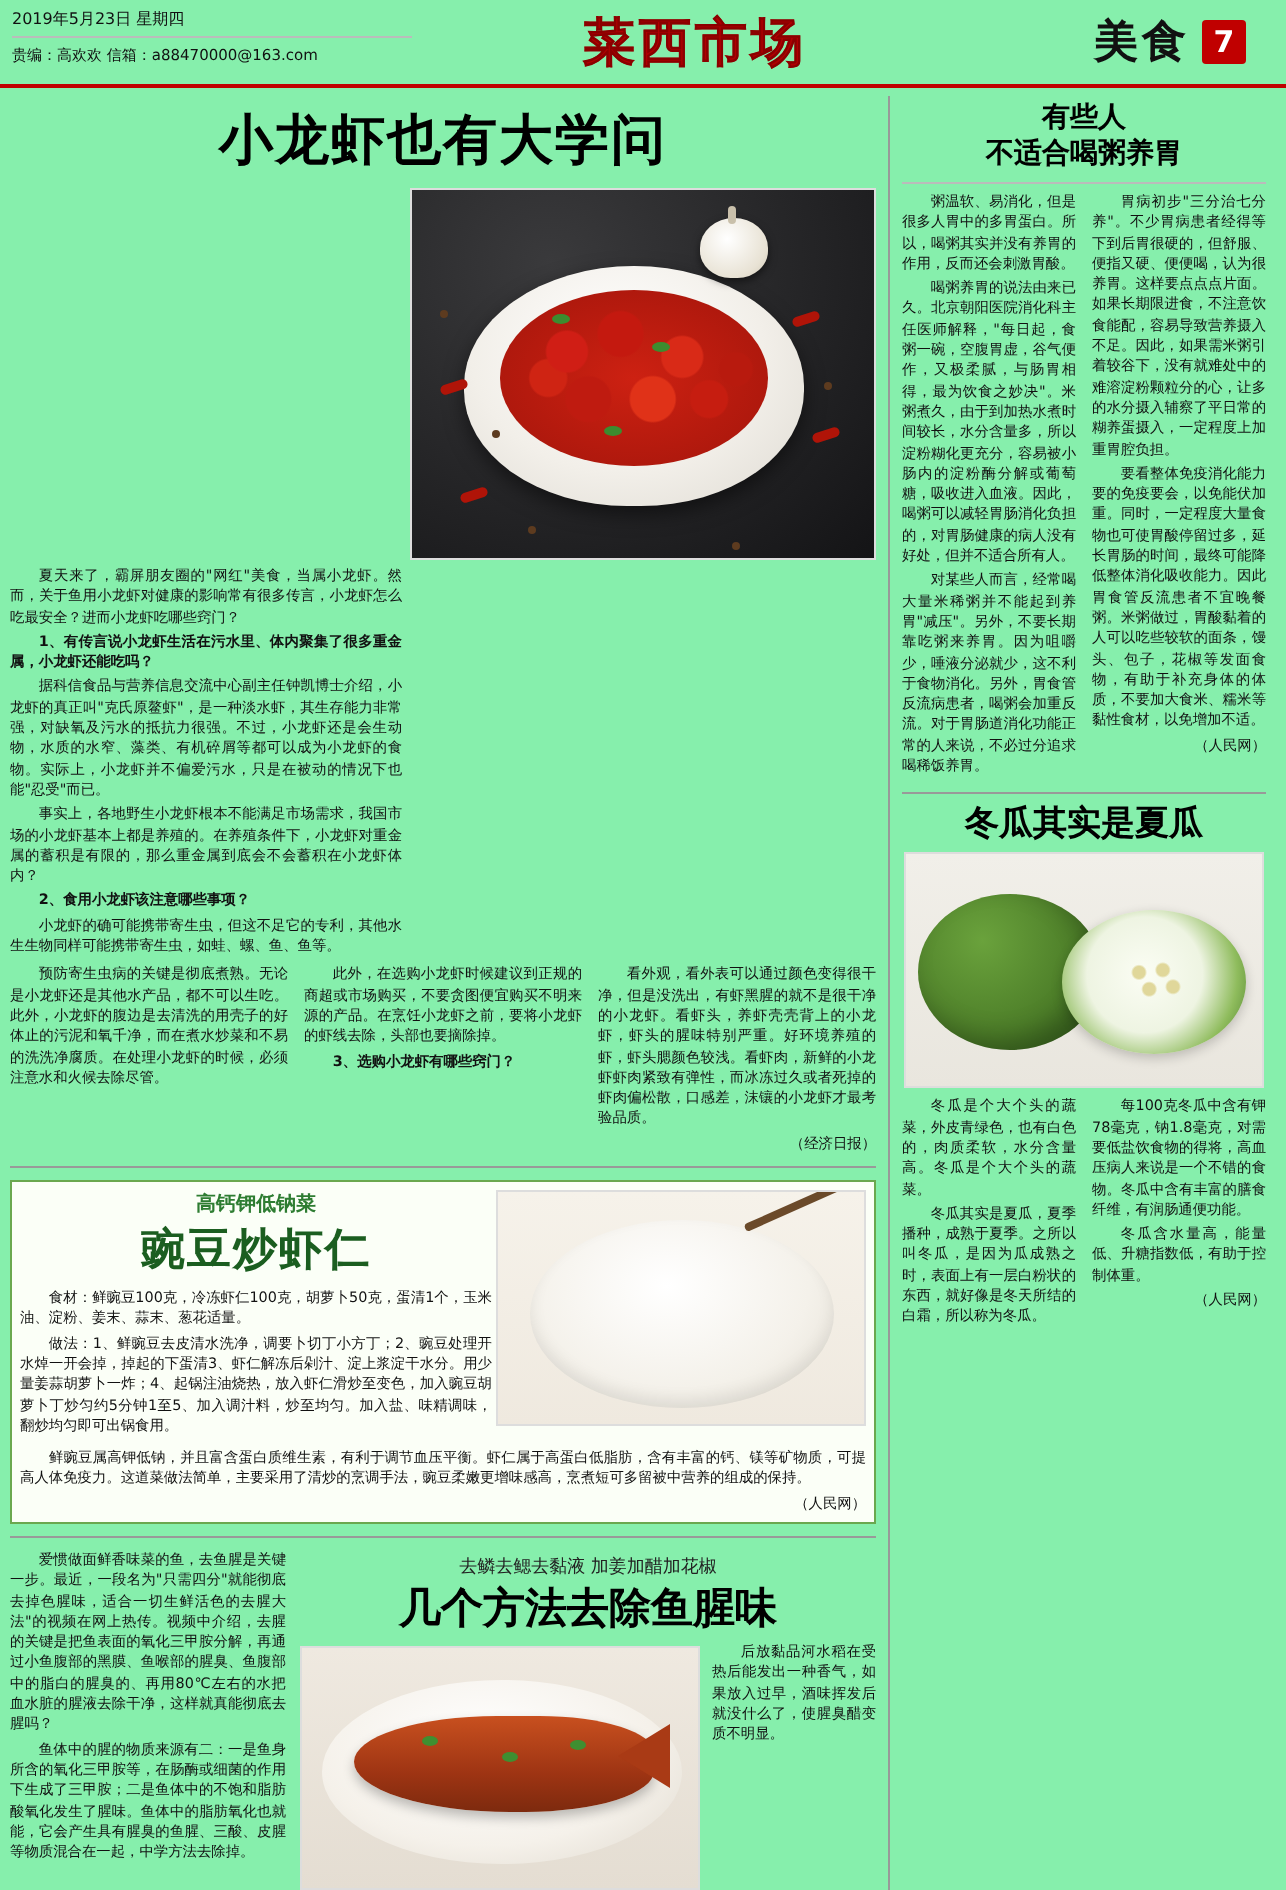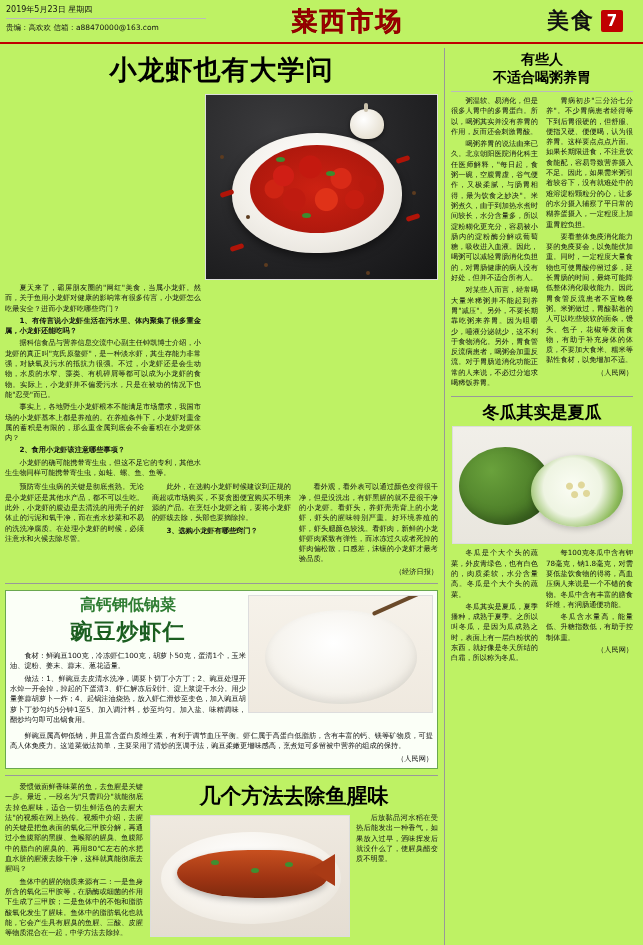--- a/index.html
+++ b/index.html
@@ -13,21 +13,21 @@
     font-family: "DejaVu Sans", "Liberation Sans", sans-serif;
     color: #000;
     overflow: hidden;
   }
   .page {
     position: relative;
     width: 643px;
     height: 945px;
     box-sizing: border-box;
     padding: 0;
-    background: #bef264;
+    background: #86efac;
   }
 
   
   .masthead {
     position: relative;
     height: 42px;
     border-bottom: 2px solid #c00000;
     display: flex;
     align-items: stretch;
   }
@@ -346,21 +346,21 @@
   
   .recipe-box {
     border: 1px solid #6aa84f;
     padding: 4px;
     margin: 6px 0 6px 0;
     background: #fbfff7;
     box-sizing: border-box;
   }
   .recipe-kicker {
     color: #2e7d32;
-    font-size: 16px;
+    font-size: 10px;
     font-weight: bold;
     text-align: center;
     font-family: "DejaVu Serif","Liberation Serif",serif;
   }
   .recipe-title {
     color: #1b5e20;
     font-size: 22px;
     font-weight: bold;
     text-align: center;
     font-family: "DejaVu Serif","Liberation Serif",serif;
@@ -476,20 +476,21 @@
 
       <div class="rule-h"></div>
 
       <div class="clearfix">
         <div class="txt" style="float:left; width:138px;">
           <p>爱惯做面鲜香味菜的鱼，去鱼腥是关键一步。最近，一段名为"只需四分"就能彻底去掉色腥味，适合一切生鲜活色的去腥大法"的视频在网上热传。视频中介绍，去腥的关键是把鱼表面的氧化三甲胺分解，再通过小鱼腹部的黑膜、鱼喉部的腥臭、鱼腹部中的脂白的腥臭的、再用80℃左右的水把血水脏的腥液去除干净，这样就真能彻底去腥吗？</p>
           <p>鱼体中的腥的物质来源有二：一是鱼身所含的氧化三甲胺等，在肠酶或细菌的作用下生成了三甲胺；二是鱼体中的不饱和脂肪酸氧化发生了腥味。鱼体中的脂肪氧化也就能，它会产生具有腥臭的鱼腥、三酸、皮腥等物质混合在一起，中学方法去除掉。</p>
 
         </div>
         <div style="float:right; width:288px;">
+          <div class="kicker">去鳞去鳃去黏液 加姜加醋加花椒</div>
           <div class="headline-side" style="font-size:21px; line-height:24px;">几个方法去除鱼腥味</div>
           <div class="clearfix">
             <div class="photo photo-fish" style="float:left; margin:2px 6px 3px 0;">
               <div class="fish-plate"></div>
               <div class="fish-body"></div>
               <div class="fish-tail"></div>
               <div class="fish-garnish" style="left:60px;top:44px;"></div>
               <div class="fish-garnish" style="left:100px;top:52px;"></div>
               <div class="fish-garnish" style="left:134px;top:46px;"></div>
             </div>

